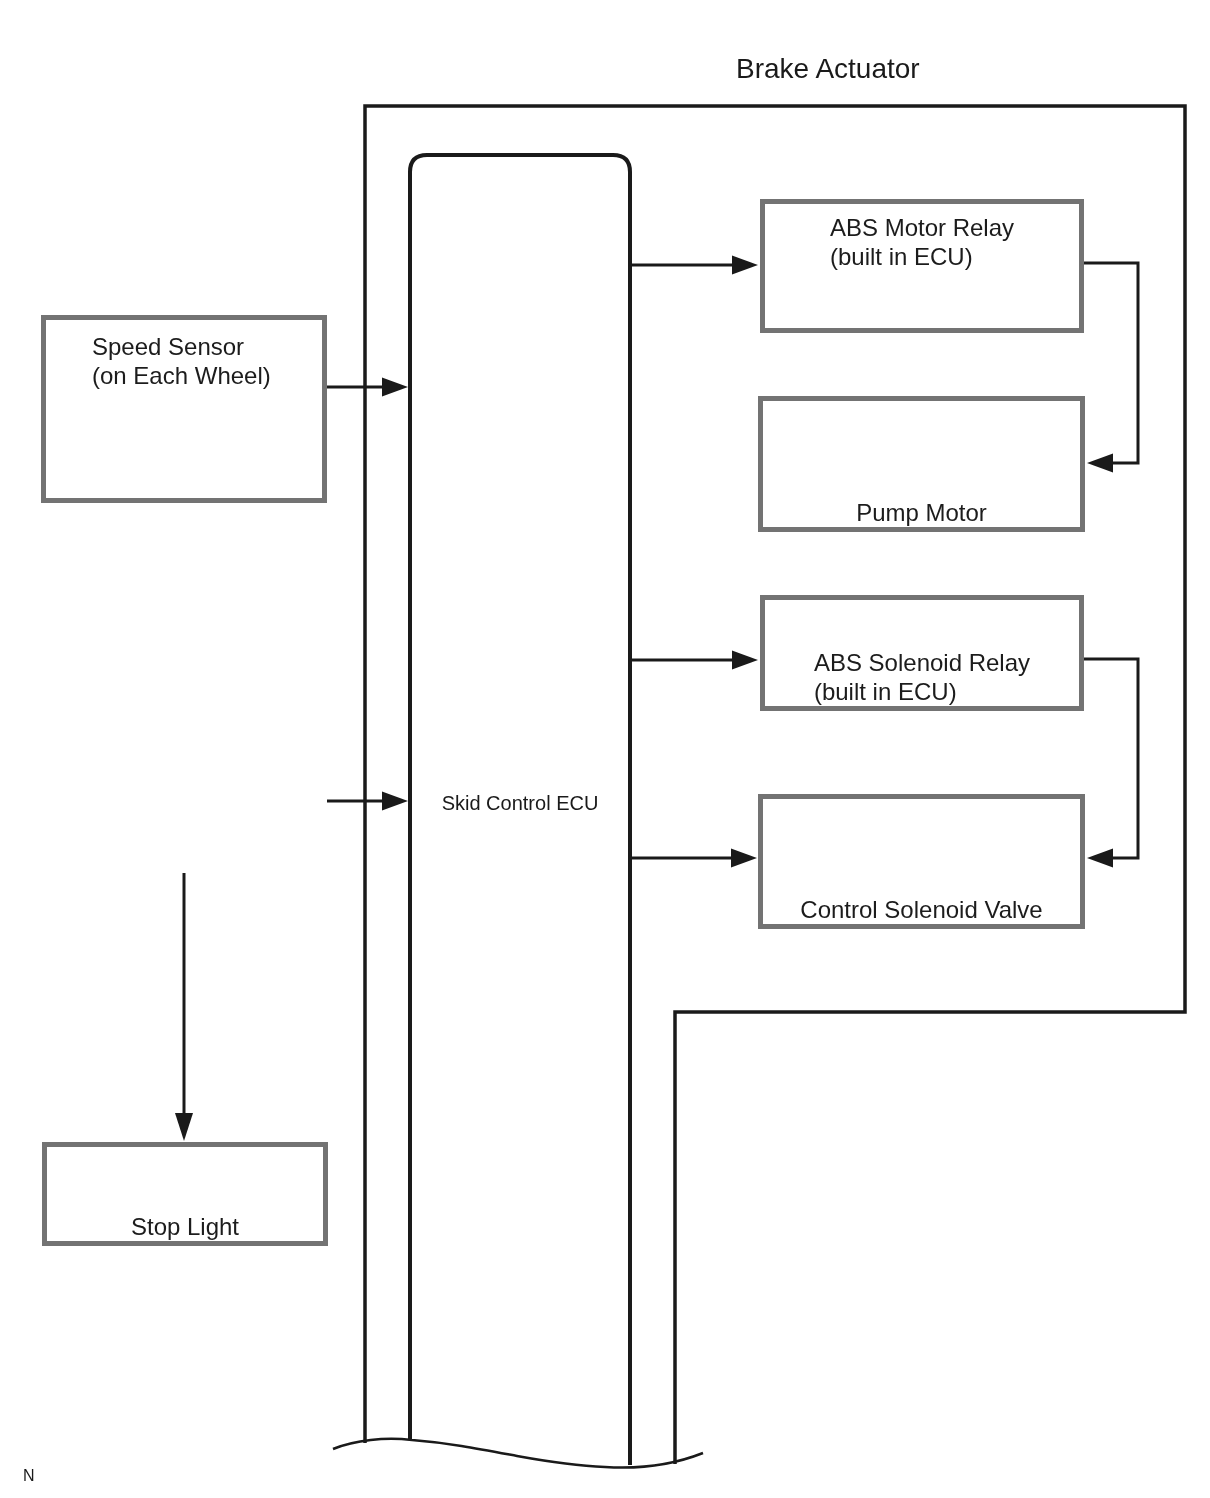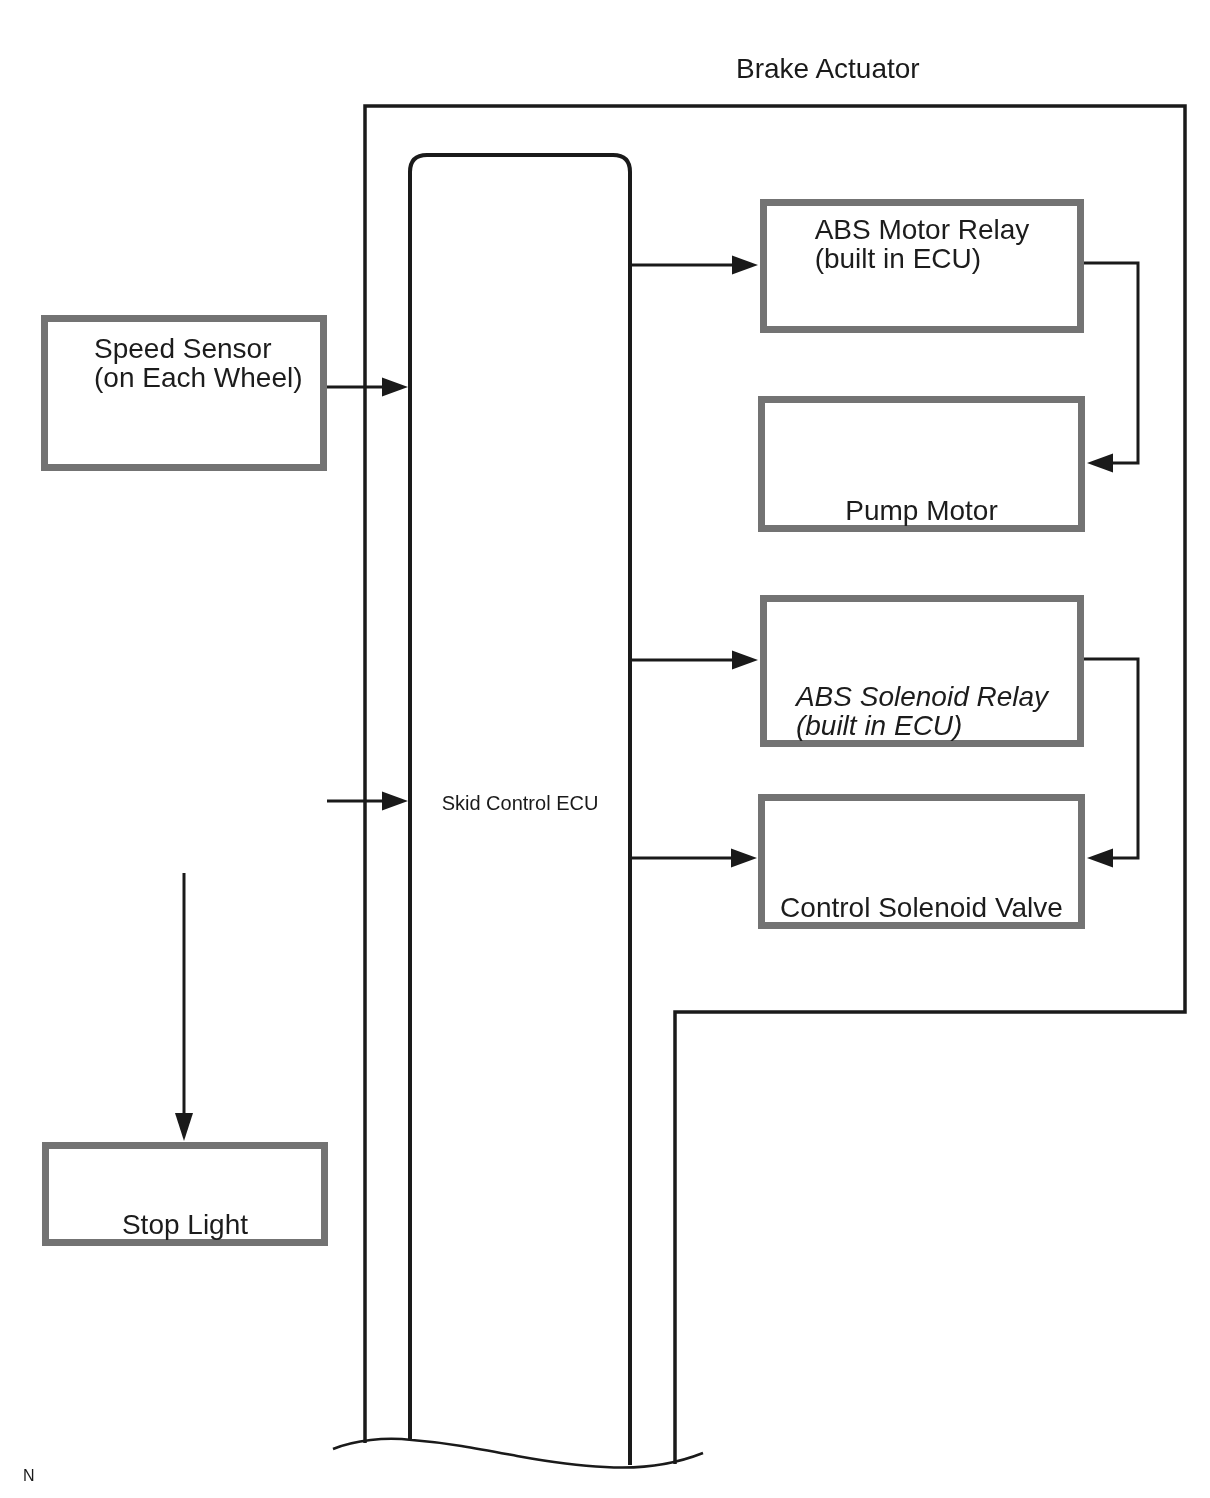--- a/index.html
+++ b/index.html
@@ -7,23 +7,23 @@
     position:relative;
     width:1210px;height:1498px;
     background:#ffffff;
     font-family:"Liberation Sans", sans-serif;
     color:#1a1a1a;
     overflow:hidden;
   }
   .lines{position:absolute;left:0;top:0;width:1210px;height:1498px;}
   .box{
     position:absolute;box-sizing:border-box;
-    border:7px solid #737373;background:#ffffff;
+    border:5px solid #737373;background:#ffffff;
     display:flex;
-    font-size:28px;line-height:29px;color:#1c1c1c;
+    font-size:24px;line-height:29px;color:#1c1c1c;
   }
   .v-center{align-items:flex-end;}
   .h-center{justify-content:center;text-align:center;}
   .two-line{display:block;text-align:left;}
   .label{white-space:nowrap;}
   .free-label{position:absolute;font-size:20px;line-height:29px;white-space:nowrap;}
   .title{position:absolute;left:736px;top:53px;font-size:28px;}
   .corner-n{position:absolute;left:23px;top:1467px;font-size:16px;}
 </style>
 </head>
@@ -75,21 +75,21 @@
     </g>
 
     <g>
       <path d="M1084,659 L1138,659 L1138,858 L1110,858" stroke-width="3"></path>
       <polygon points="1087,858 1113,848.5 1113,867.5" fill="#1a1a1a" stroke="none"></polygon>
     </g>
   </svg>
 
   <div class="title">Brake Actuator</div>
 
-  <div class="box" style="left:41px;top:315px;width:286px;height:156px;padding:12px 4px 0 46px;">
+  <div class="box" style="left:41px;top:315px;width:286px;height:188px;padding:12px 4px 0 46px;">
     <div class="two-line">
       <div class="label">Speed Sensor</div>
       <div class="label">(on Each Wheel)</div>
     </div>
   </div>
 
 
   <div class="box v-center h-center" style="left:42px;top:1142px;width:286px;height:104px;">
     <span class="label">Stop Light</span>
   </div>
@@ -100,21 +100,21 @@
     <div class="two-line">
       <div class="label">ABS Motor Relay</div>
       <div class="label">(built in ECU)</div>
     </div>
   </div>
 
   <div class="box v-center h-center" style="left:758px;top:396px;width:327px;height:136px;">
     <span class="label">Pump Motor</span>
   </div>
 
-  <div class="box v-center h-center" style="left:760px;top:595px;width:324px;height:152px;font-style:italic;">
+  <div class="box v-center h-center" style="left:760px;top:595px;width:324px;height:116px;">
     <div class="two-line">
       <div class="label">ABS Solenoid Relay</div>
       <div class="label">(built in ECU)</div>
     </div>
   </div>
 
   <div class="box v-center h-center" style="left:758px;top:794px;width:327px;height:135px;">
     <span class="label">Control Solenoid Valve</span>
   </div>
 

